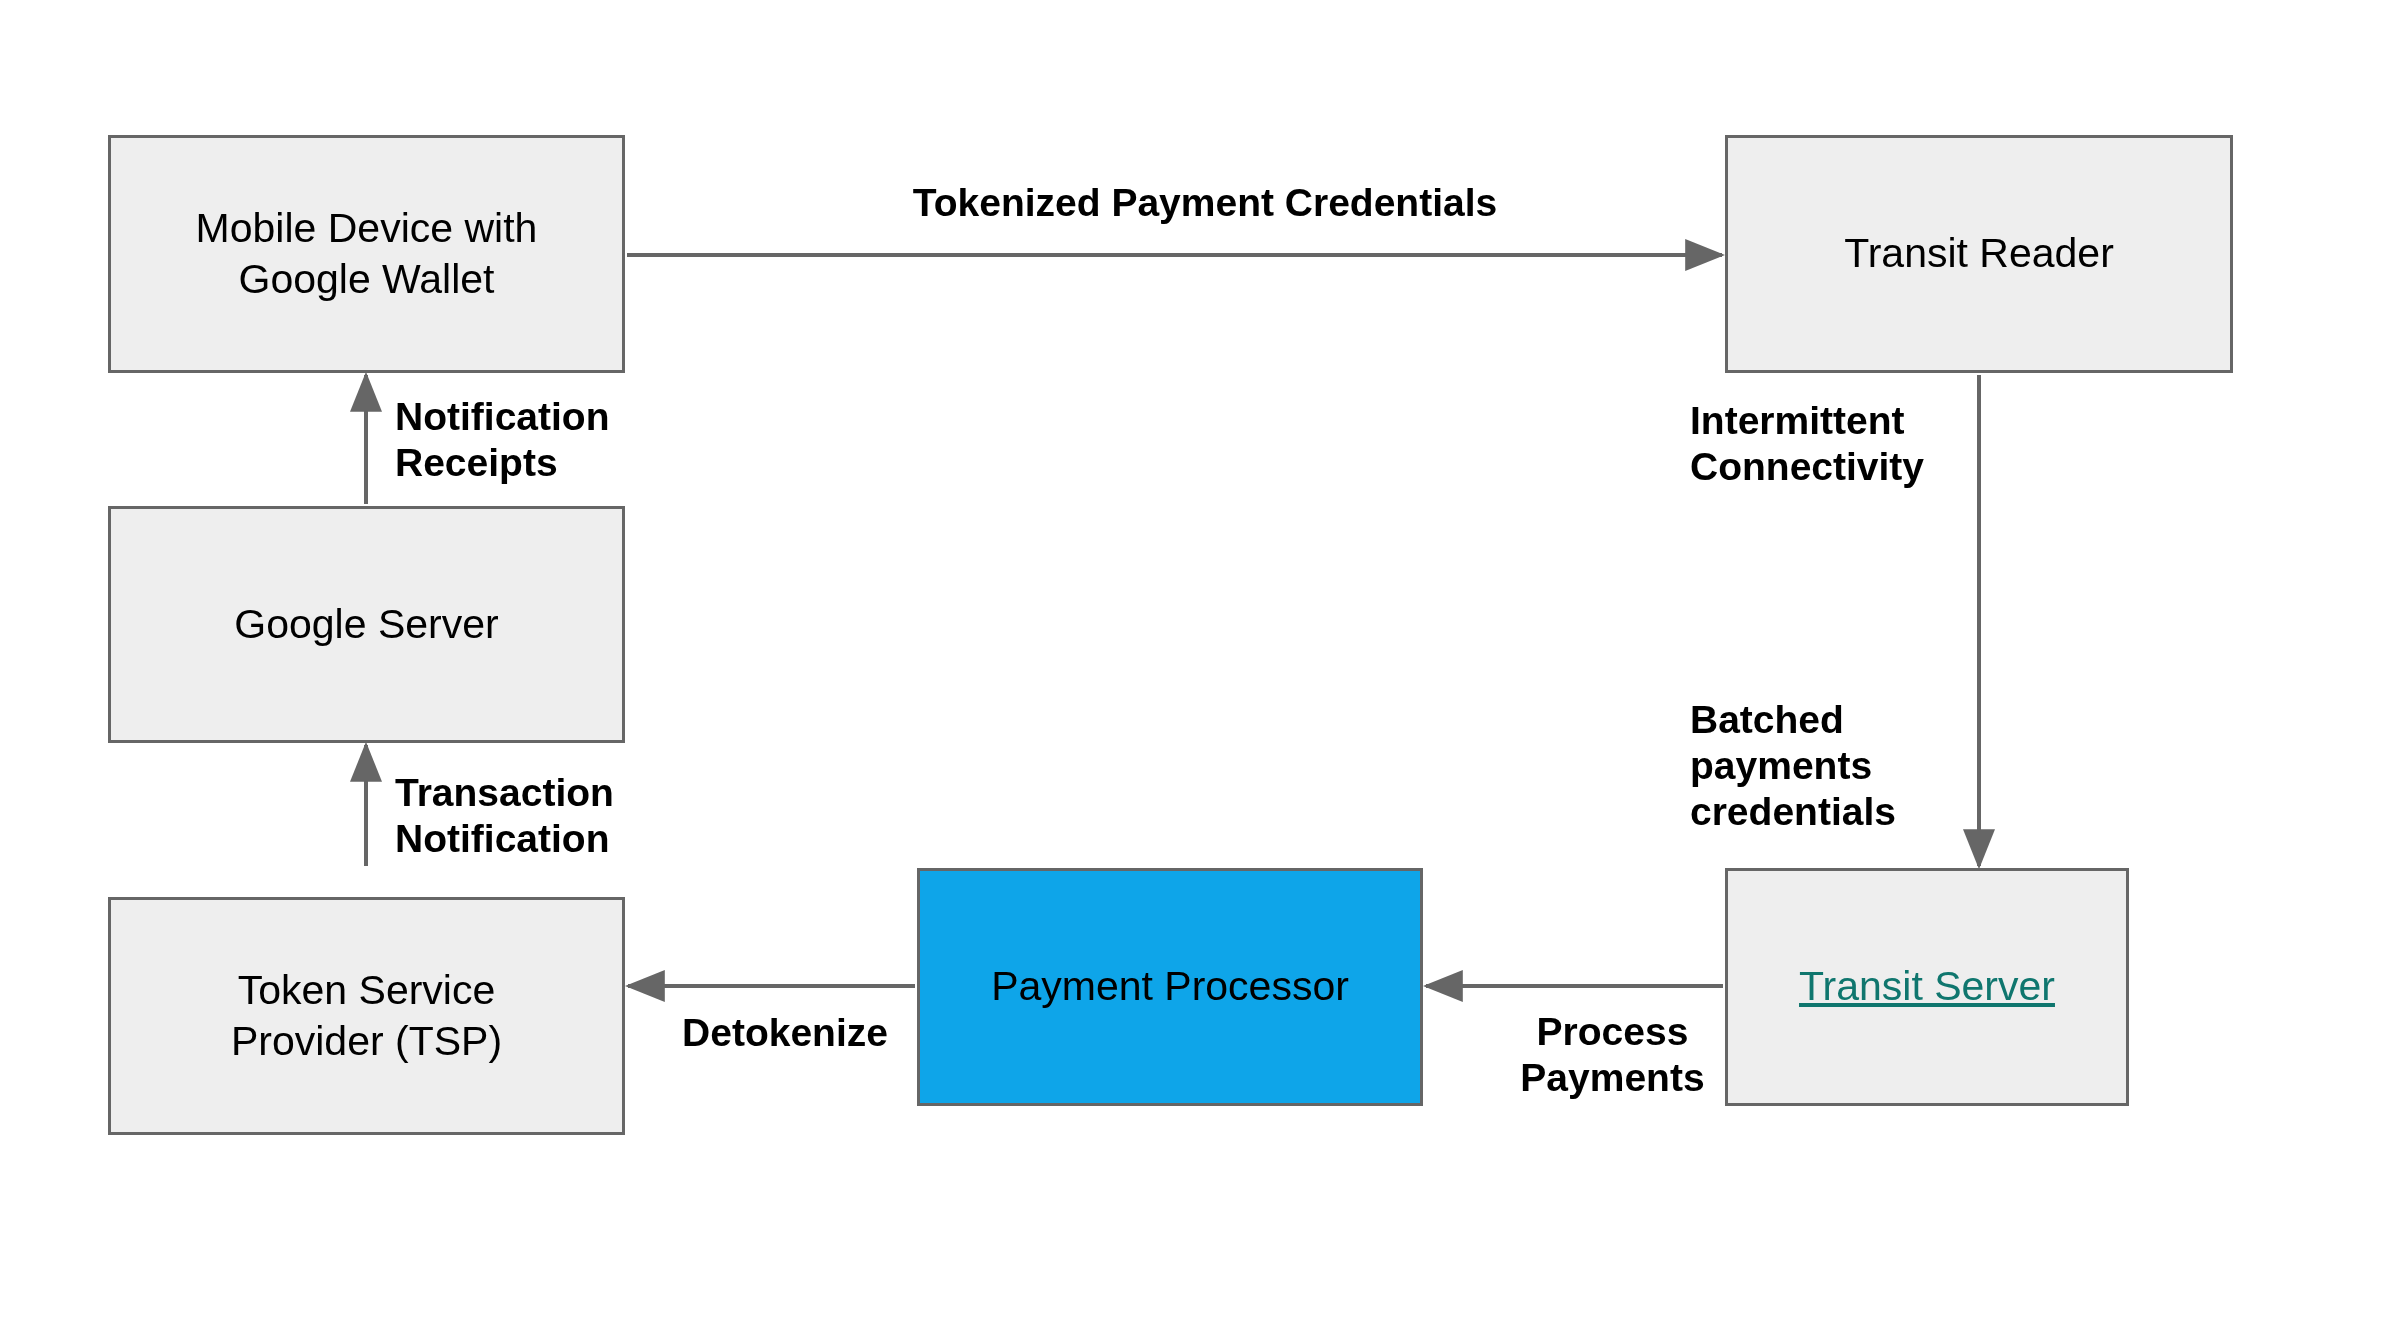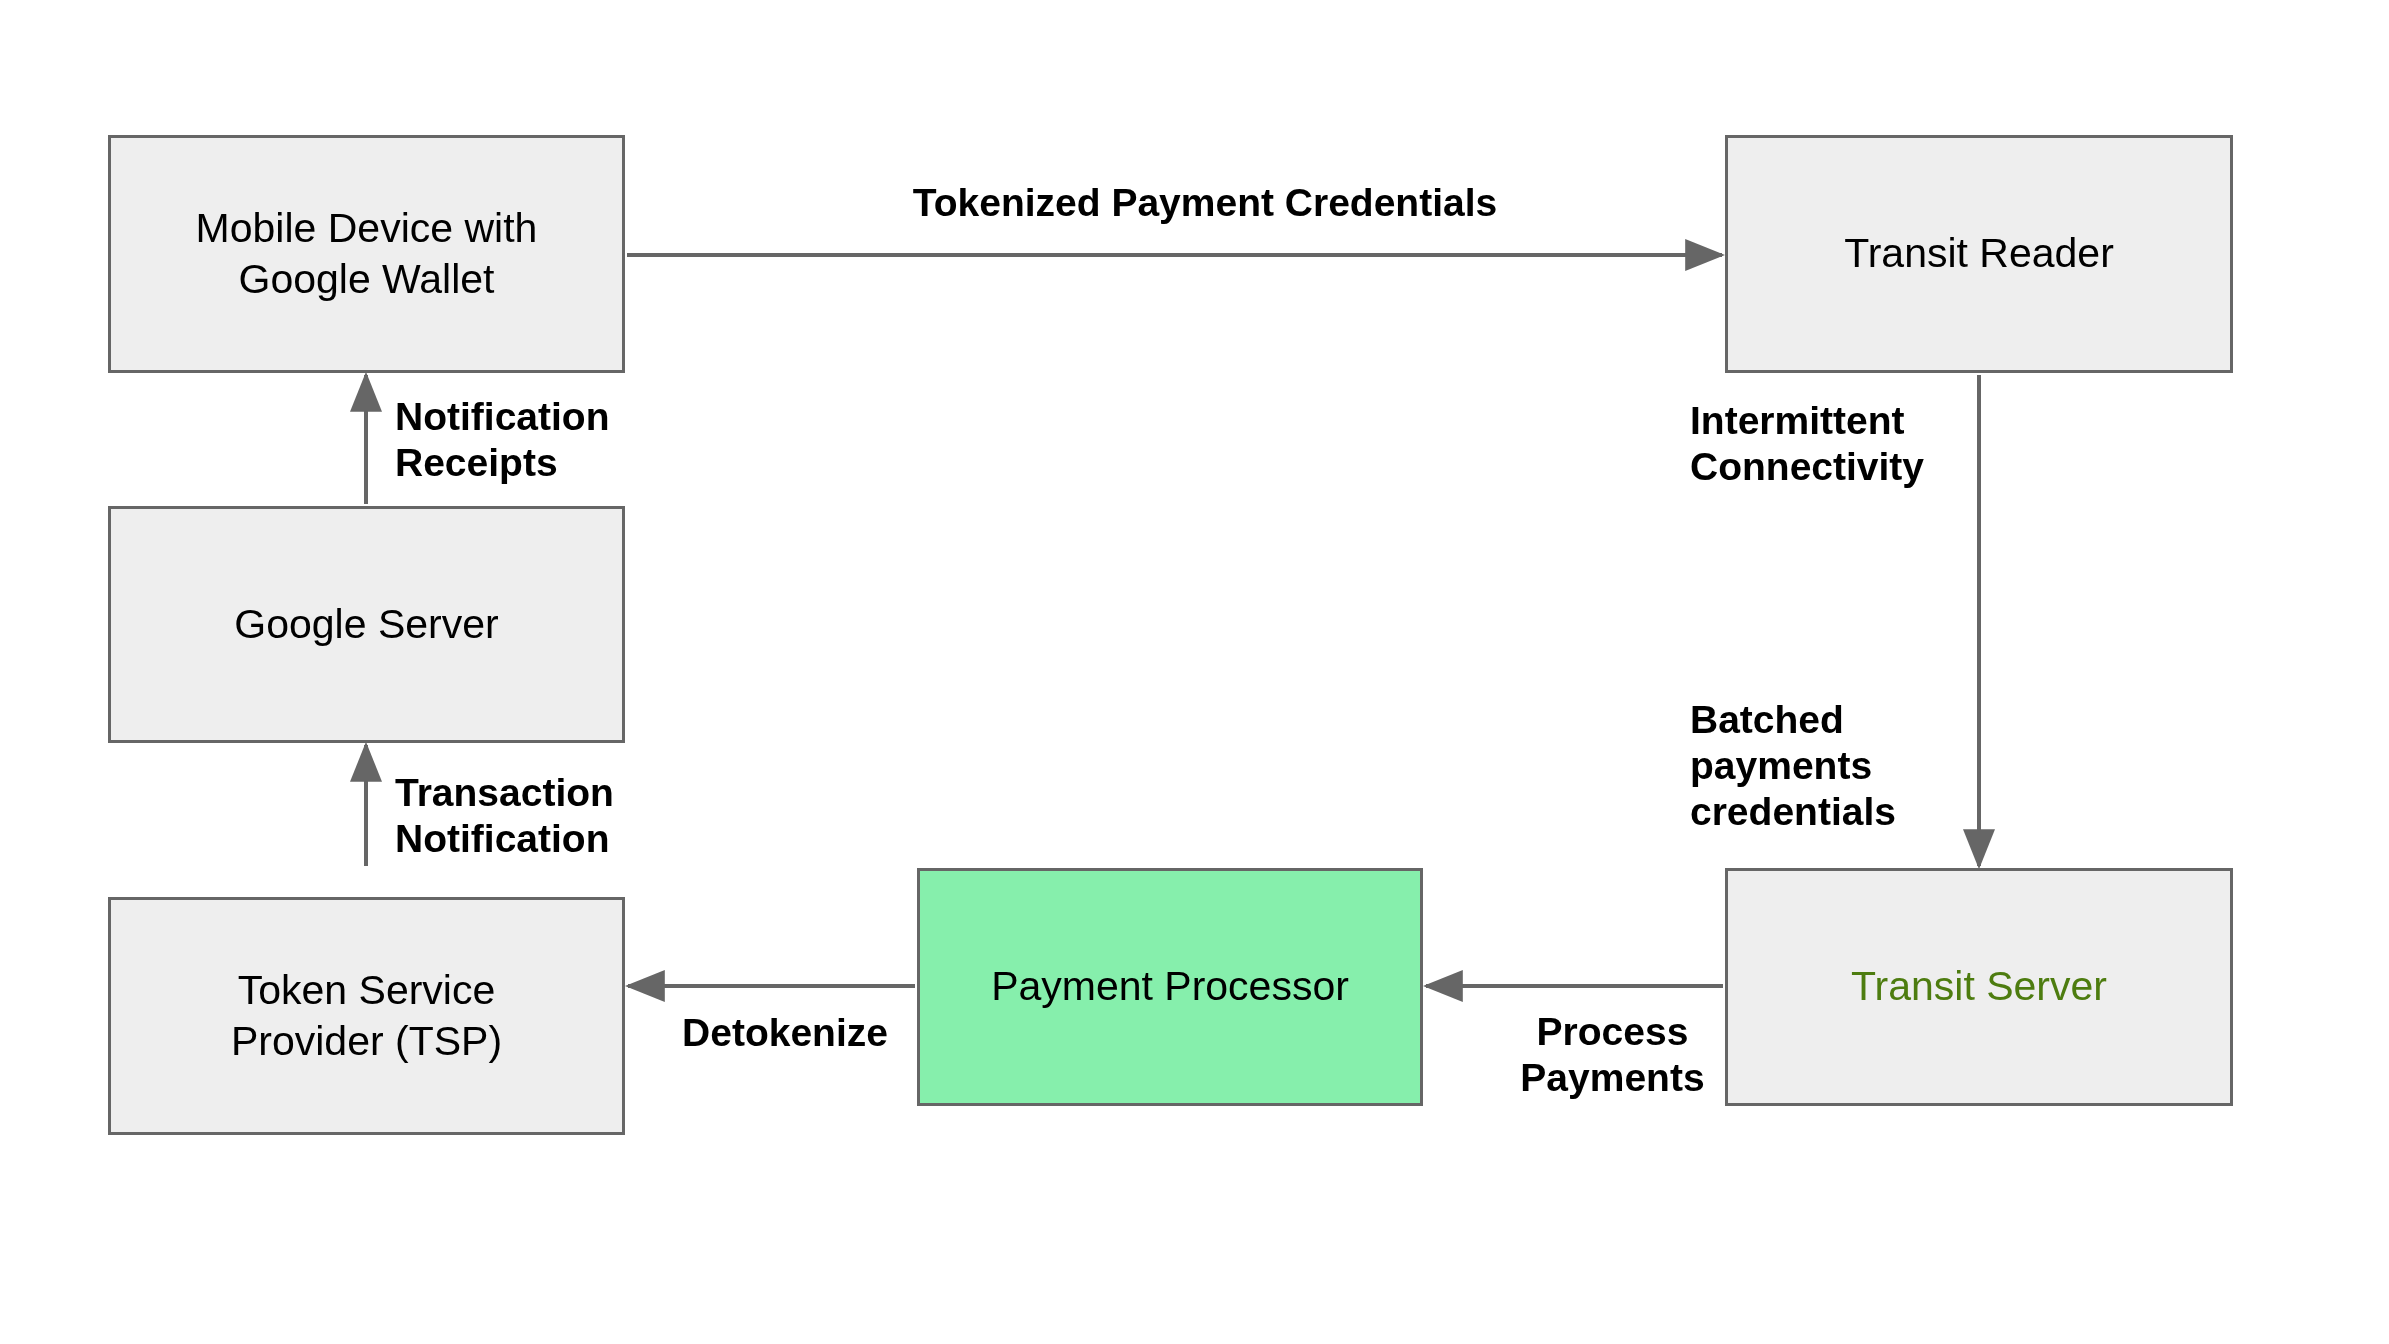--- a/index.html
+++ b/index.html
@@ -83,23 +83,23 @@
   <div class="node" style="left: 108px; top: 135px; width: 517px; height: 238px; background: rgb(238, 238, 238); border-color: rgb(102, 102, 102); color: rgb(0, 0, 0);">Mobile Device with
 Google Wallet</div>
 
   <div class="node" style="left: 108px; top: 506px; width: 517px; height: 237px; background: rgb(238, 238, 238); border-color: rgb(102, 102, 102); color: rgb(0, 0, 0);">Google Server</div>
 
   <div class="node" style="left: 1725px; top: 135px; width: 508px; height: 238px; background: rgb(238, 238, 238); border-color: rgb(102, 102, 102); color: rgb(0, 0, 0);">Transit Reader</div>
 
   <div class="node" style="left: 108px; top: 897px; width: 517px; height: 238px; background: rgb(238, 238, 238); border-color: rgb(102, 102, 102); color: rgb(0, 0, 0);">Token Service
 Provider (TSP)</div>
 
-  <div class="node" style="left: 917px; top: 868px; width: 506px; height: 238px; background: #86efac; border-color: rgb(102, 102, 102); color: rgb(0, 0, 0);">Payment Processor</div>
+  <div class="node" style="left: 917px; top: 868px; width: 506px; height: 238px; background: #0ea5e9; border-color: rgb(102, 102, 102); color: rgb(0, 0, 0);">Payment Processor</div>
 
-  <div class="node" style="left: 1725px; top: 868px; width: 508px; height: 238px; background: rgb(238, 238, 238); border-color: rgb(102, 102, 102); color: #4d7c0f;">Transit Server</div>
+  <div class="node" style="left: 1725px; top: 868px; width: 404px; height: 238px; background: rgb(238, 238, 238); border-color: rgb(102, 102, 102); color: #0f766e; text-decoration: underline;">Transit Server</div>
 
   <div class="edge-label lbl-center" style="left: 845px; top: 180px; width: 720px;">Tokenized Payment Credentials</div>
 
   <div class="edge-label lbl-right" style="left: 1690px; top: 398px; width: 280px;">Intermittent
 Connectivity</div>
 
   <div class="edge-label lbl-right" style="left: 1690px; top: 697px; width: 280px;">Batched
 payments
 credentials</div>
 

